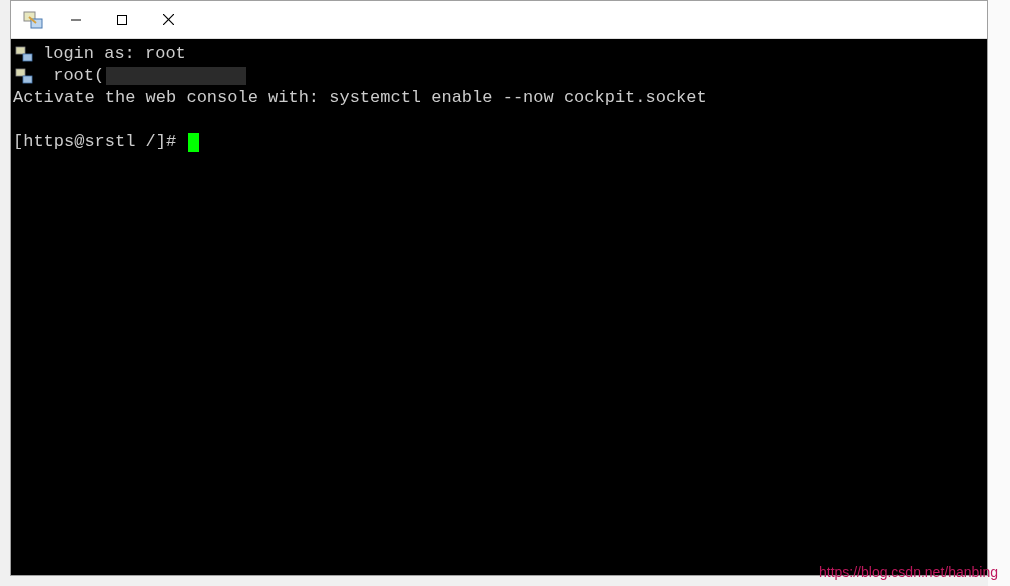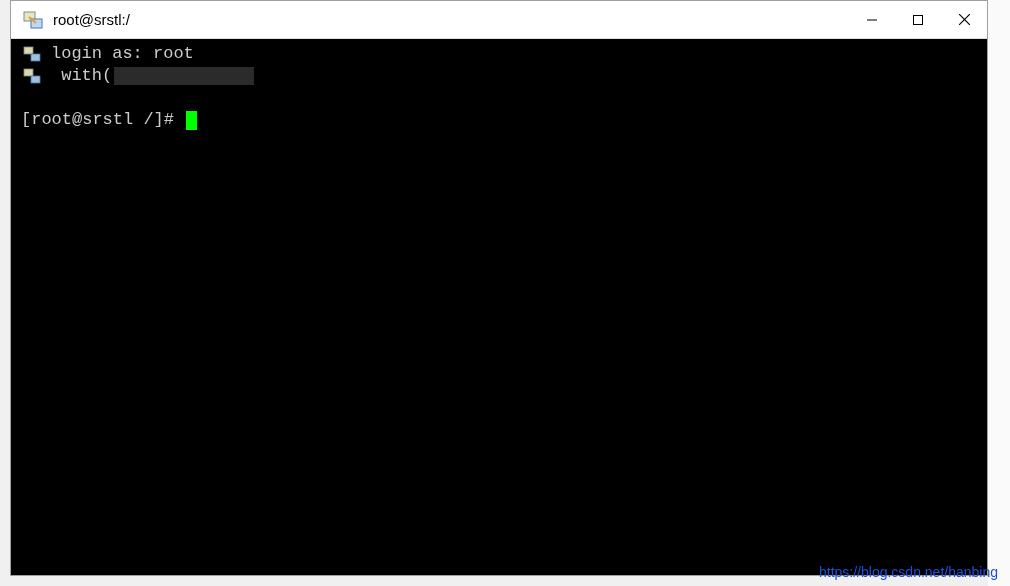--- a/index.html
+++ b/index.html
@@ -56,21 +56,21 @@
       width: 46px;
       height: 100%;
       display: flex;
       align-items: center;
       justify-content: center;
       color: #000;
     }
     .terminal-area {
       flex: 1;
       background: #000000;
-      padding: 4px 10px;
+      padding: 4px 2px;
       font-family: "Consolas", "Courier New", monospace;
       font-size: 17px;
       line-height: 22px;
       color: #cccccc;
       overflow: hidden;
       position: relative;
     }
     .term-line {
       display: flex;
       align-items: center;
@@ -99,21 +99,21 @@
       height: 19px;
       background: #00ff00;
       vertical-align: middle;
       margin-left: 2px;
     }
     .watermark {
       position: absolute;
       right: 12px;
       bottom: 6px;
       font-size: 14px;
-      color: #1d4ed8;
+      color: #be185d;
       font-family: sans-serif;
       pointer-events: none;
     }
     .bg-right {
       position: absolute;
       right: 0;
       top: 0;
       width: 22px;
       height: 586px;
       background: #fafafa;
@@ -126,21 +126,20 @@
 
 <div class="window">
   <div class="titlebar">
     <span class="titlebar-icon">
       <svg width="22" height="22" viewBox="0 0 22 22">
         <rect x="2" y="3" width="11" height="9" fill="#e8e8c0" stroke="#888" stroke-width="1"></rect>
         <rect x="9" y="10" width="11" height="9" fill="#c0d8f0" stroke="#4878b0" stroke-width="1"></rect>
         <line x1="7" y1="8" x2="14" y2="14" stroke="#d4a040" stroke-width="2"></line>
       </svg>
     </span>
-    <span class="titlebar-title">root@srstl:/</span>
     <div class="window-controls">
       <div class="win-btn">
         <svg width="10" height="10" viewBox="0 0 10 10">
             <line x1="0" y1="5" x2="10" y2="5" stroke="currentColor" stroke-width="1"></line>
           </svg>
       </div>
       <div class="win-btn">
         <svg width="10" height="10" viewBox="0 0 10 10">
             <rect x="0.5" y="0.5" width="9" height="9" fill="none" stroke="currentColor" stroke-width="1"></rect>
           </svg>
@@ -164,23 +163,26 @@
       </span>
       <span>login as: root</span>
     </div>
     <div class="term-line">
       <span class="term-icon">
         <svg width="18" height="16" viewBox="0 0 18 16">
           <rect x="1" y="1" width="9" height="7" fill="#d8d8b0" stroke="#888" stroke-width="0.8"></rect>
           <rect x="8" y="8" width="9" height="7" fill="#a0c0e0" stroke="#4878b0" stroke-width="0.8"></rect>
         </svg>
       </span>
-      <span> with(</span>
+      <span> root(</span>
       <span class="redacted"></span>
+    </div>
+    <div class="term-line">
+      <span>Activate the web console with: systemctl enable --now cockpit.socket</span>
     </div>
     <div class="term-line">&nbsp;</div>
     <div class="term-line">
-      <span>[root@srstl /]# </span><span class="cursor"></span>
+      <span>[https@srstl /]# </span><span class="cursor"></span>
     </div>
   </div>
 </div>
 
 <div class="watermark">https://blog.csdn.net/hanbing</div>
 
 </body></html>

